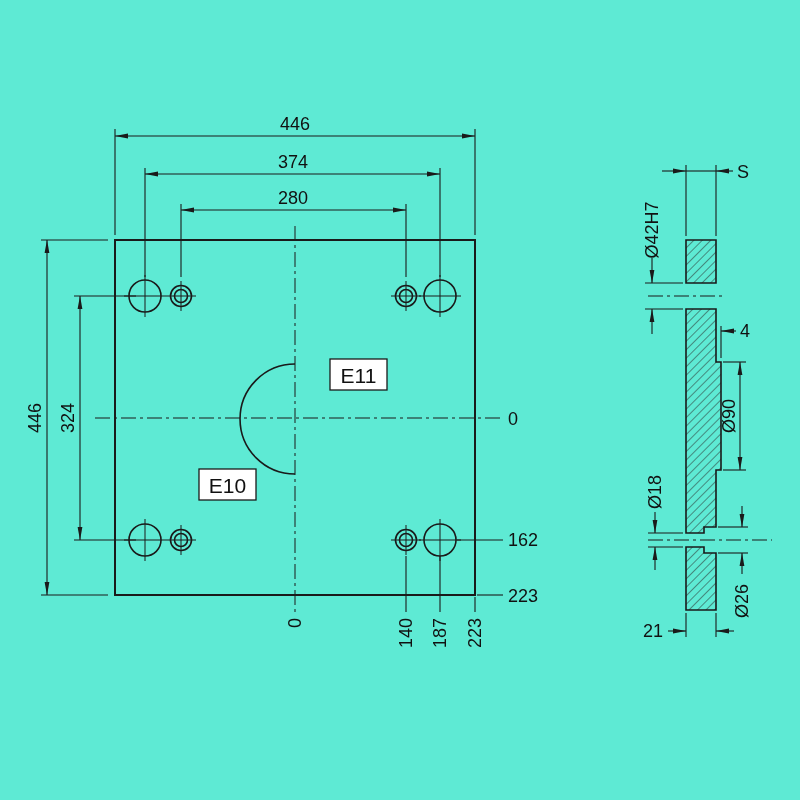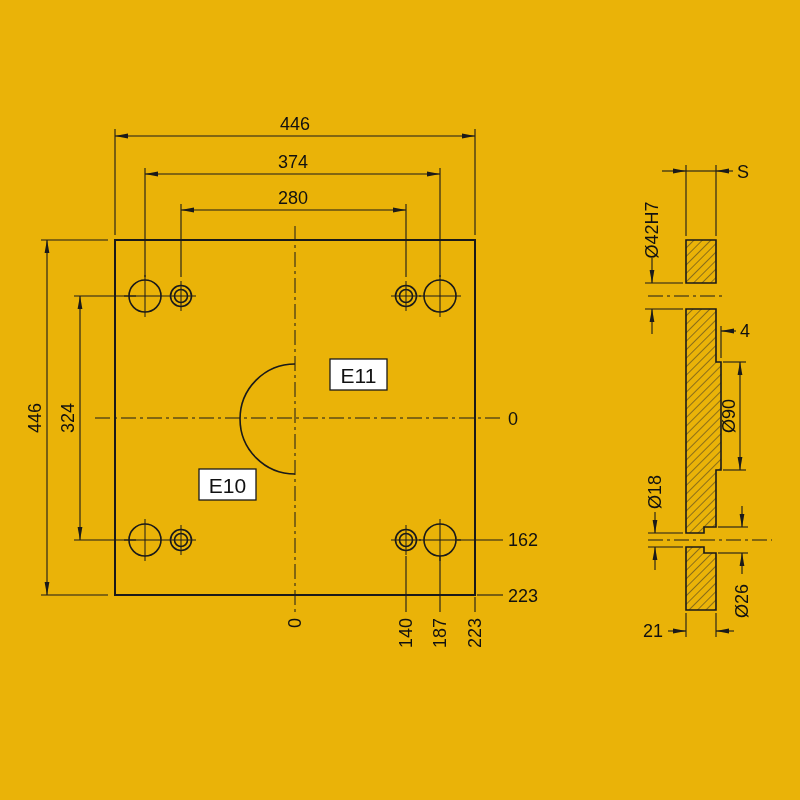--- a/index.html
+++ b/index.html
@@ -1,16 +1,16 @@
 <!DOCTYPE html>
 <html><head>
 <meta charset="utf-8">
 <style>
   html,body { margin:0; padding:0; background:#ffffff; }
-  .canvas { position:relative; width:800px; height:800px; background:#eab308; overflow:hidden; }
+  .canvas { position:relative; width:800px; height:800px; background:#5eead4; overflow:hidden; }
   svg { display:block; }
   
   .ol  { fill:none; stroke:#1a1a1a; stroke-width:2; }
   .ol2 { fill:none; stroke:#1a1a1a; stroke-width:1.6; }
   .hl  { fill:url(#hatch); stroke:#1a1a1a; stroke-width:1.6; }
   
   .dl  { fill:none; stroke:#1a1a1a; stroke-width:1.1; }
   
   .cl  { fill:none; stroke:#1a1a1a; stroke-width:1; stroke-dasharray:15 4 3 4; }
   

